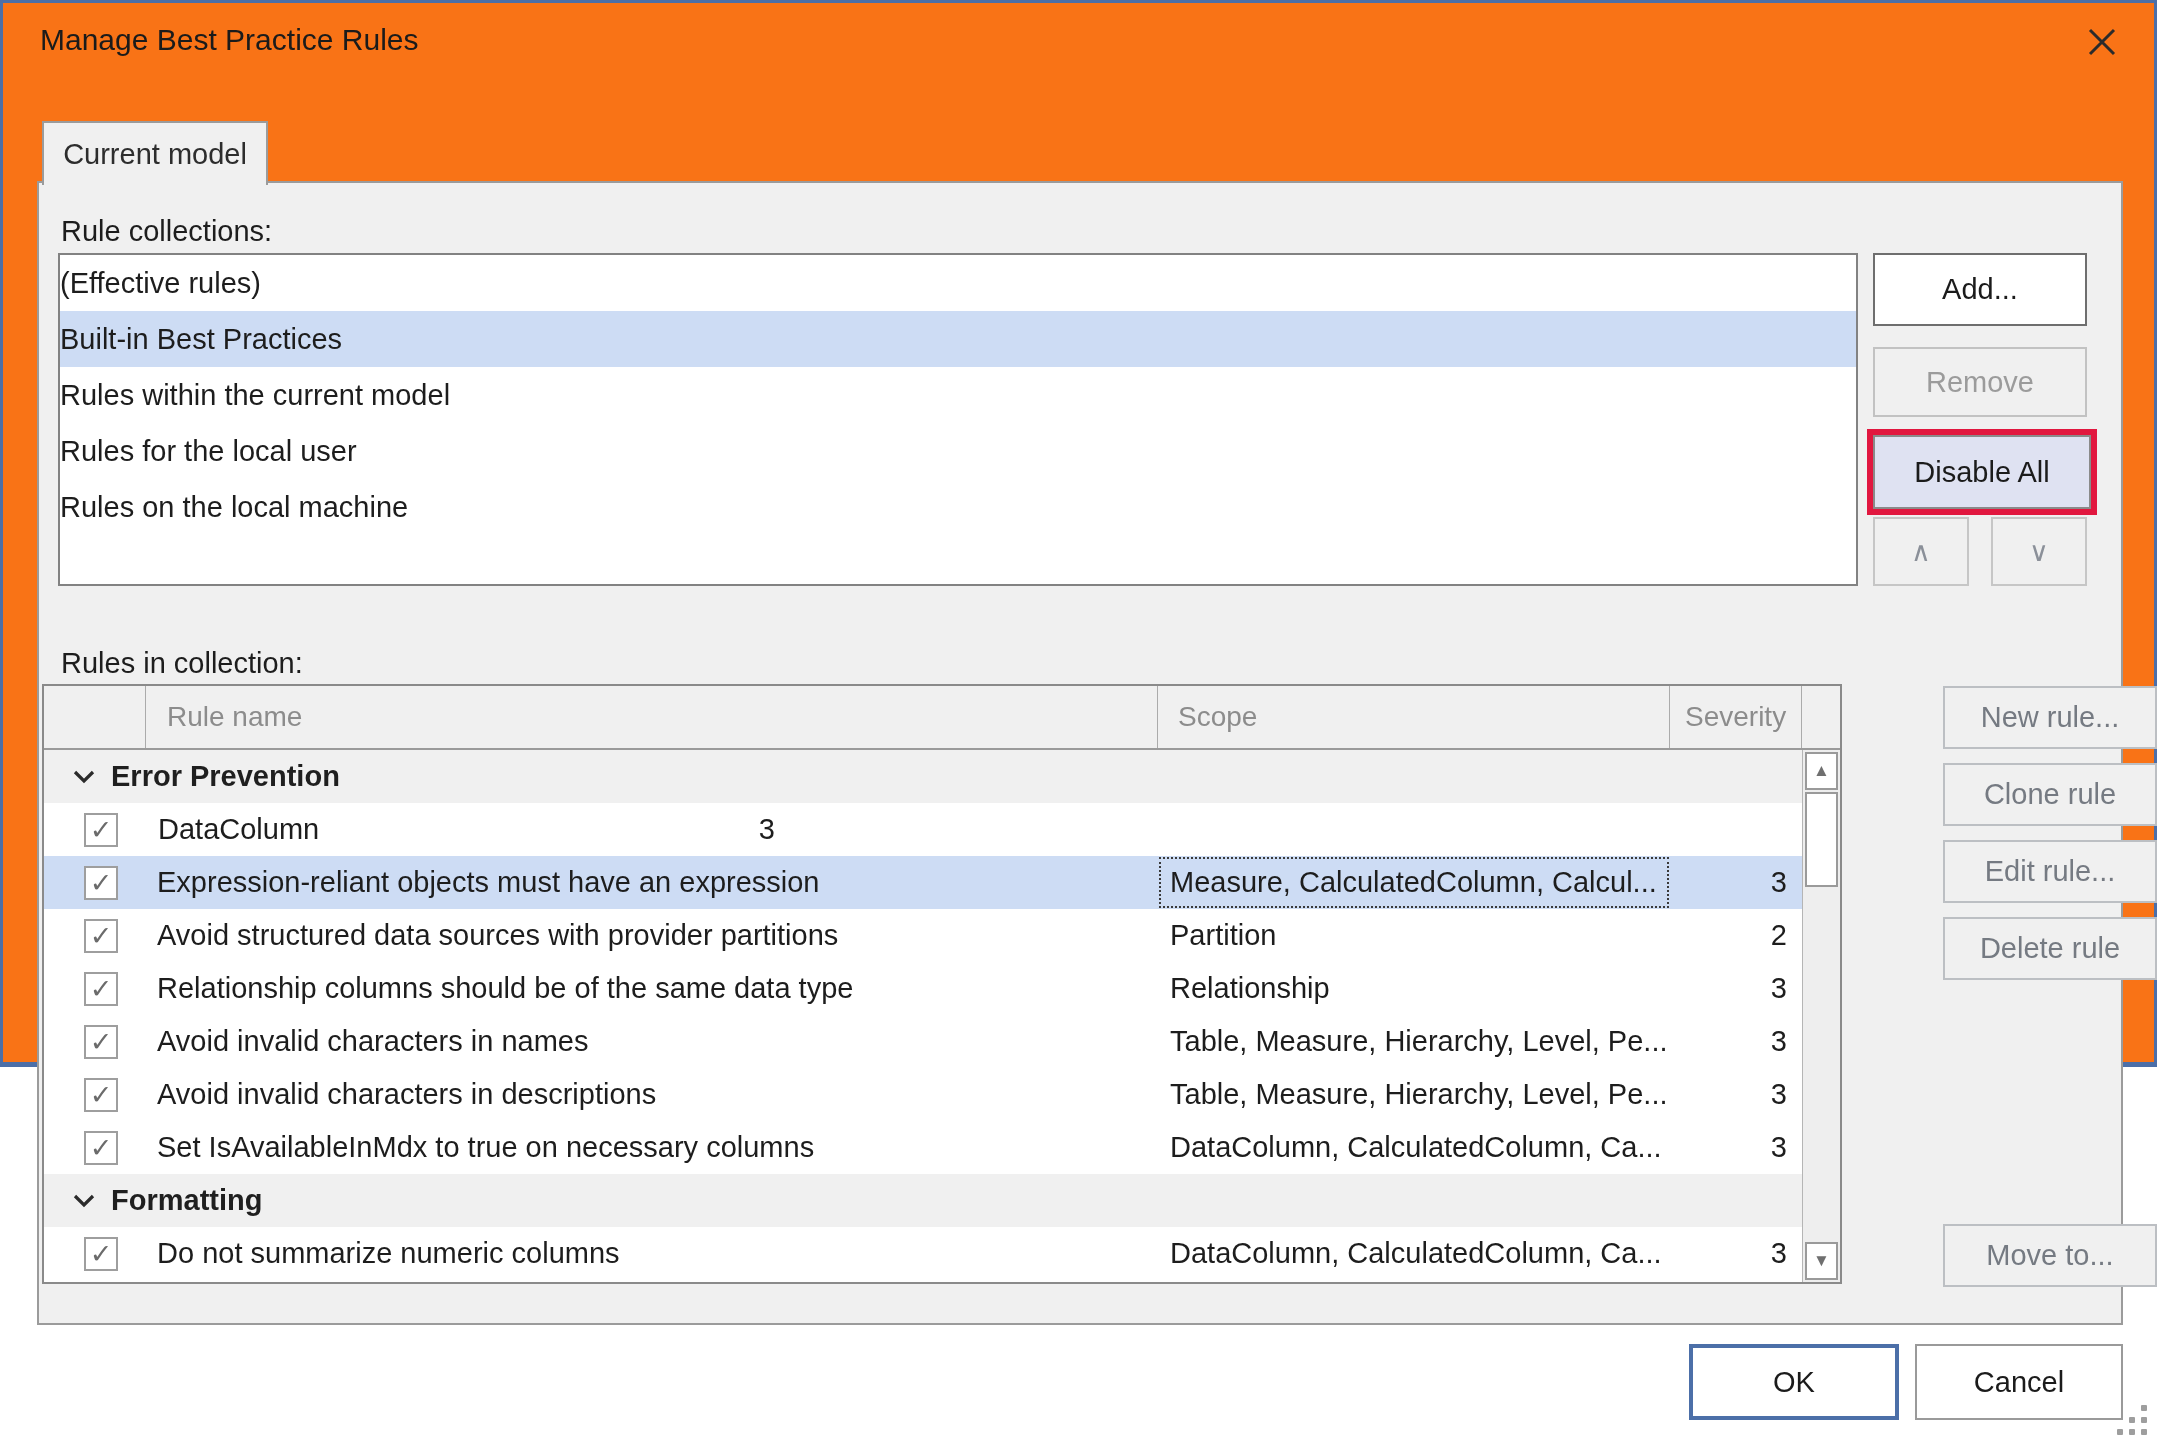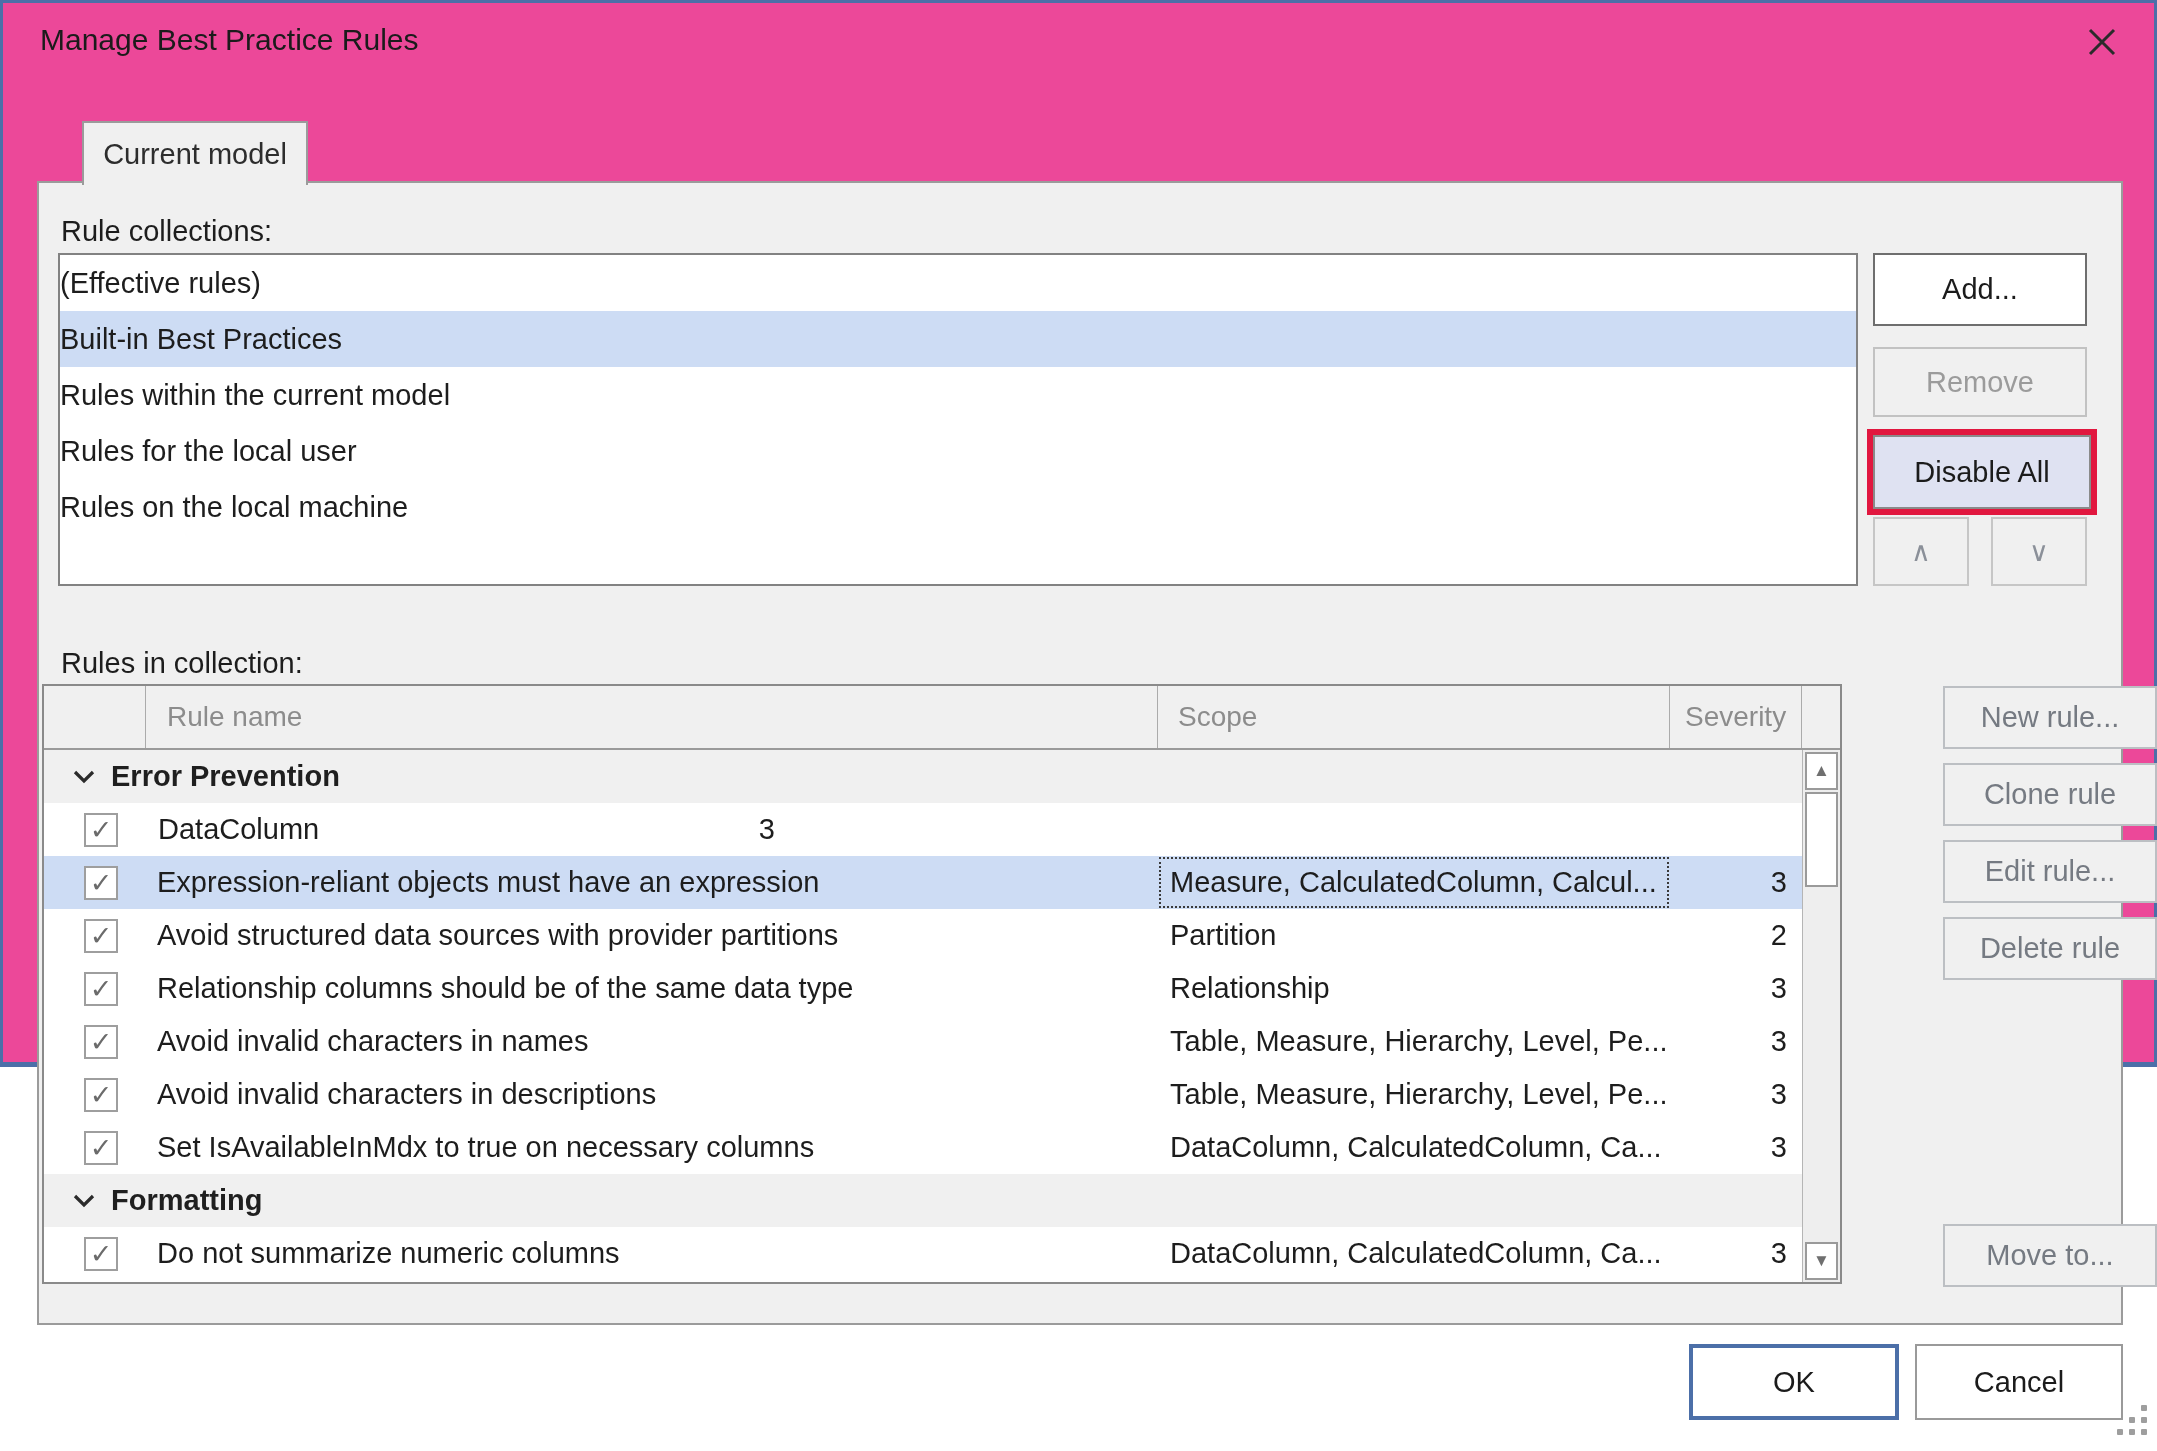--- a/index.html
+++ b/index.html
@@ -1,31 +1,31 @@
 <!DOCTYPE html>
 <html><head>
 <meta charset="utf-8">
 <style>
   html,body{margin:0;padding:0;background:#ffffff;}
   body{width:2157px;height:1451px;position:relative;font-family:"Liberation Sans",sans-serif;
        -webkit-font-smoothing:antialiased;overflow:hidden;}
   .dlg{position:absolute;left:0;top:0;width:2157px;height:1067px;box-sizing:border-box;
-       background:#ec4899;border:3px solid #4c6fa8;border-bottom-width:5px;}
+       background:#f97316;border:3px solid #4c6fa8;border-bottom-width:5px;}
   .abs{position:absolute;box-sizing:border-box;}
 
   
   .dlg-title{left:37px;top:20px;font-size:30px;color:#1b1b1b;white-space:nowrap;}
   .dlg-close{left:2076px;top:16px;width:46px;height:46px;display:flex;align-items:center;
              justify-content:center;cursor:pointer;background:transparent;border:none;}
 
   
   .tabpage{left:34px;top:178px;width:2086px;height:1144px;border:2px solid #9b9b9b;background:#f0f0f0;}
   .tab{left:39px;top:118px;width:226px;height:64px;border:2px solid #9b9b9b;border-bottom:none;
        background:#f0f0f0;z-index:2;display:flex;align-items:center;justify-content:center;
-       font-size:29px;color:#2d2d2d;margin-left:40px;}
+       font-size:29px;color:#2d2d2d;}
 
   .lbl{font-size:29px;color:#1d1d1d;white-space:nowrap;z-index:3;}
   .lbl-coll{left:58px;top:212px;}
   .lbl-rules{left:58px;top:644px;}
 
   
   .listbox{left:55px;top:250px;width:1800px;height:333px;background:#ffffff;
            border:2px solid #828282;overflow:hidden;z-index:3;}
   .lb-item{height:56px;line-height:56px;padding-left:0;font-size:29px;color:#1d1d1d;white-space:nowrap;}
   .lb-item.sel{background:#cddcf4;}

